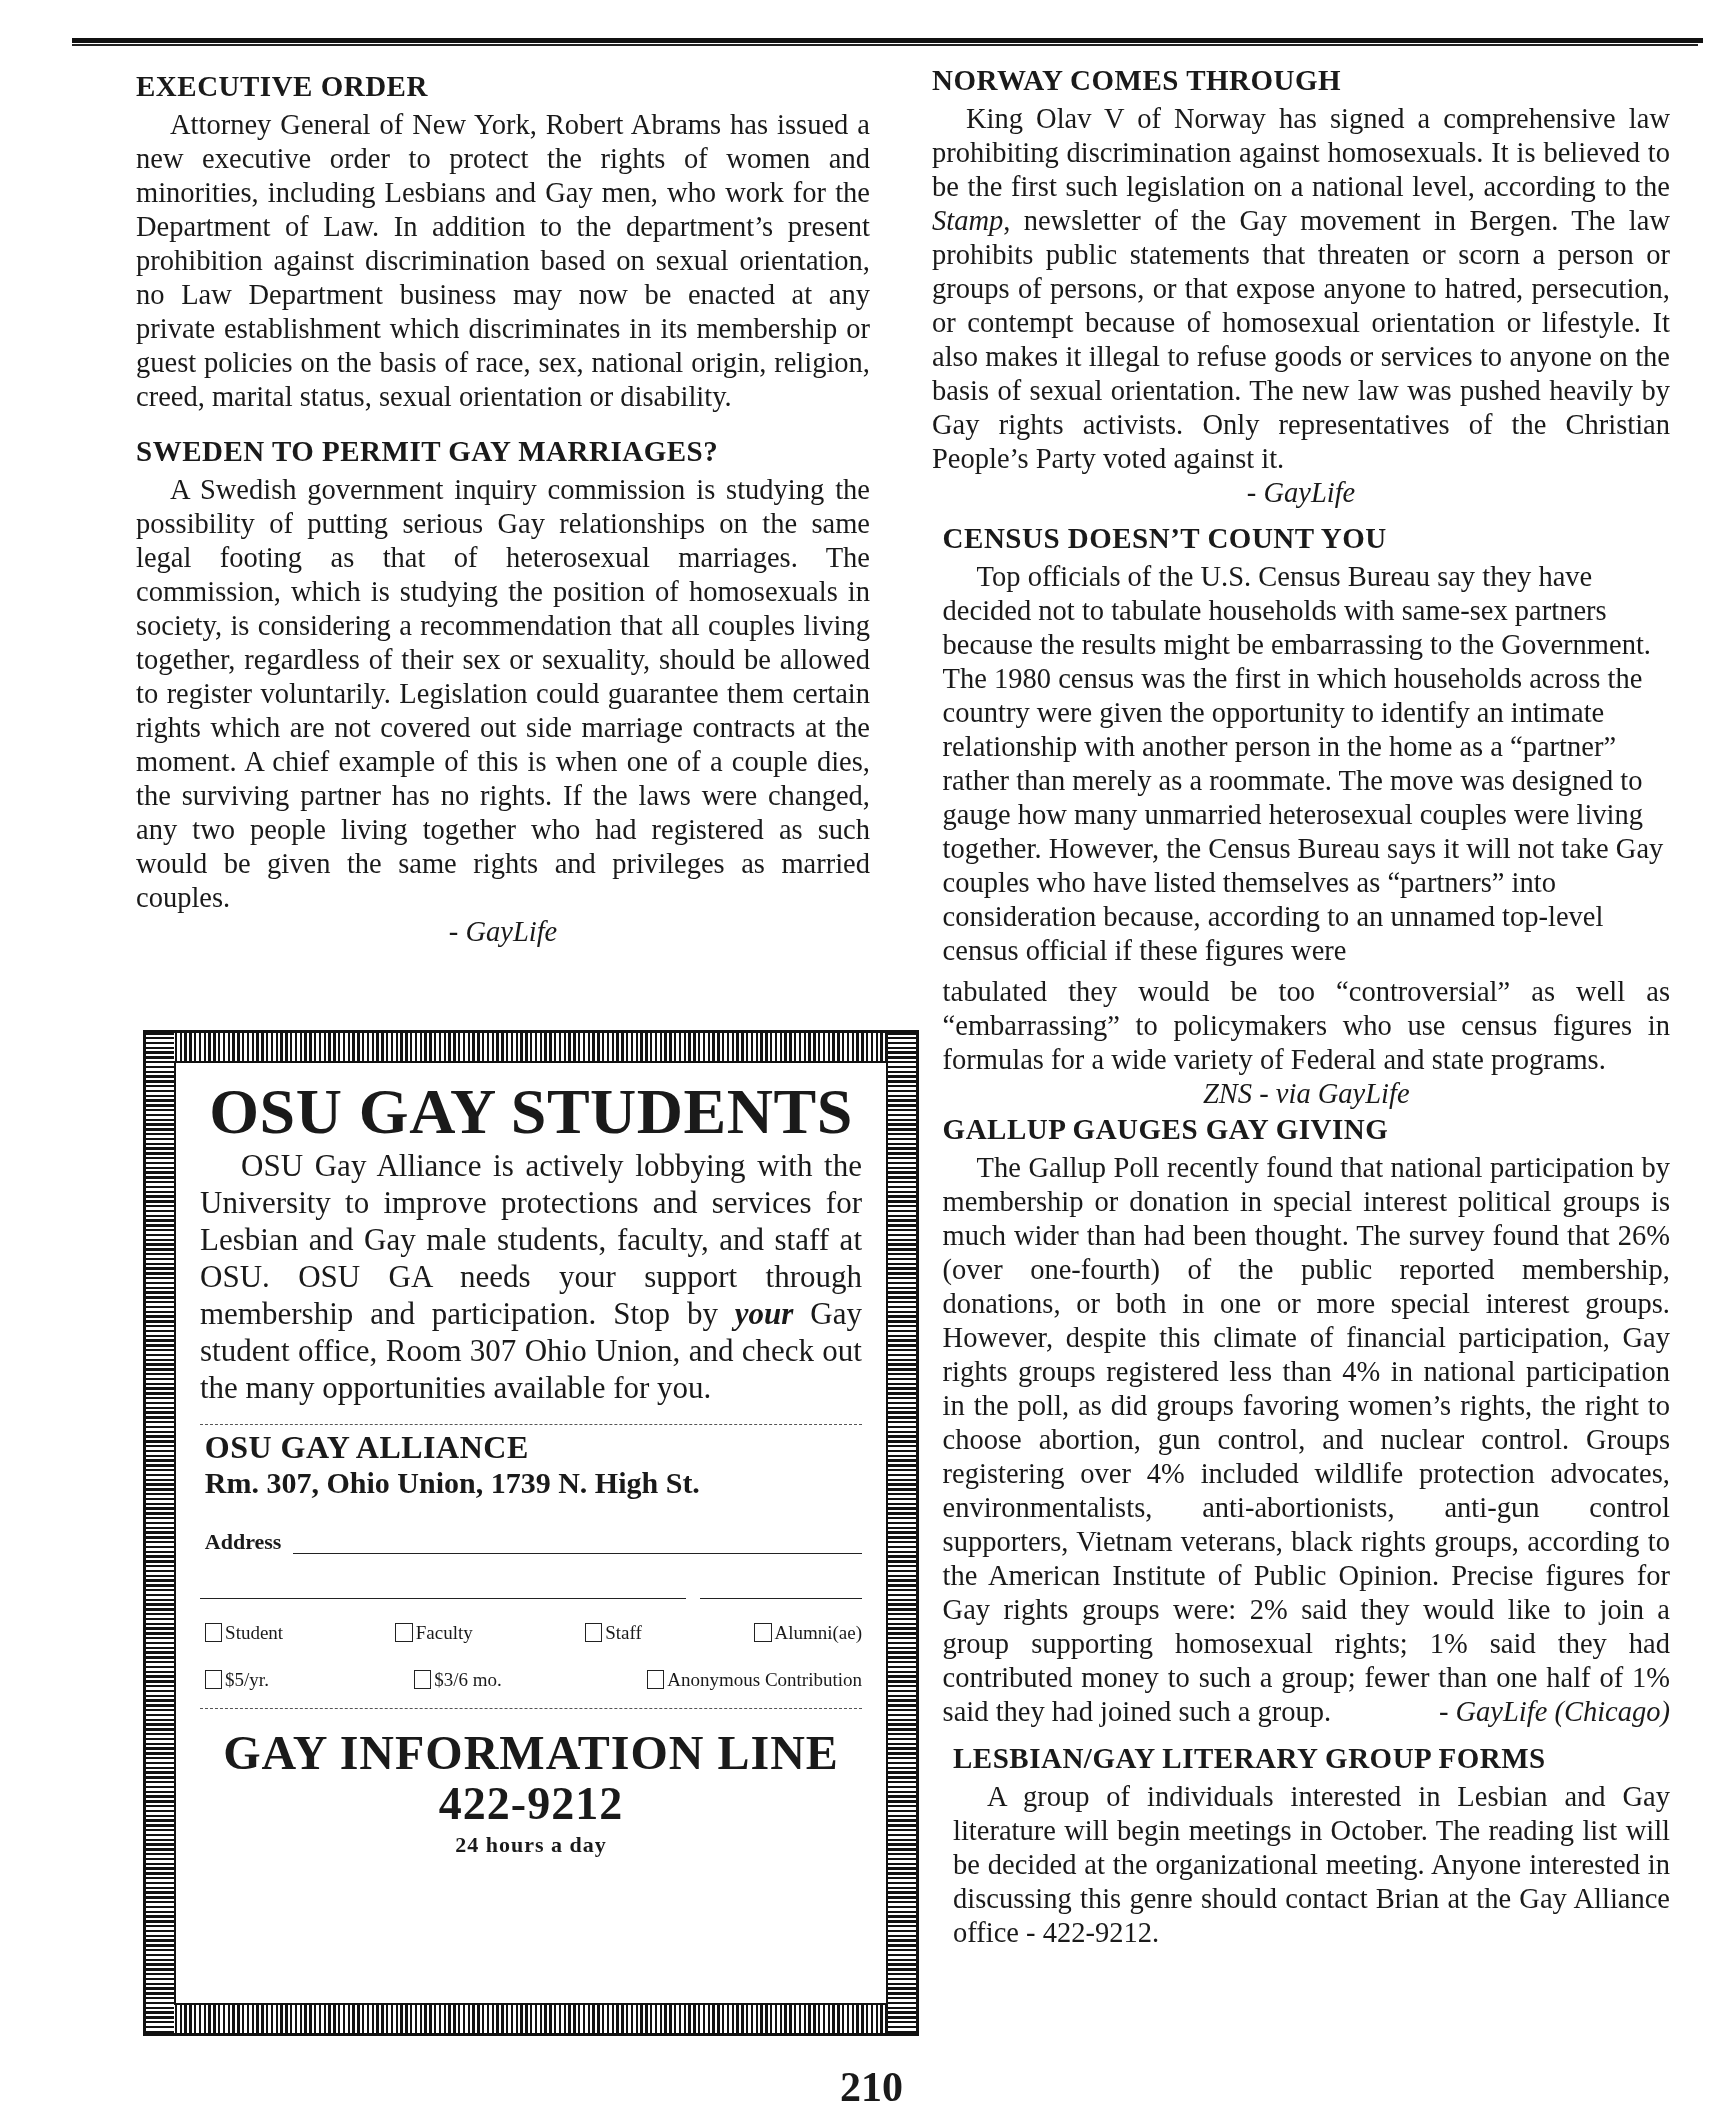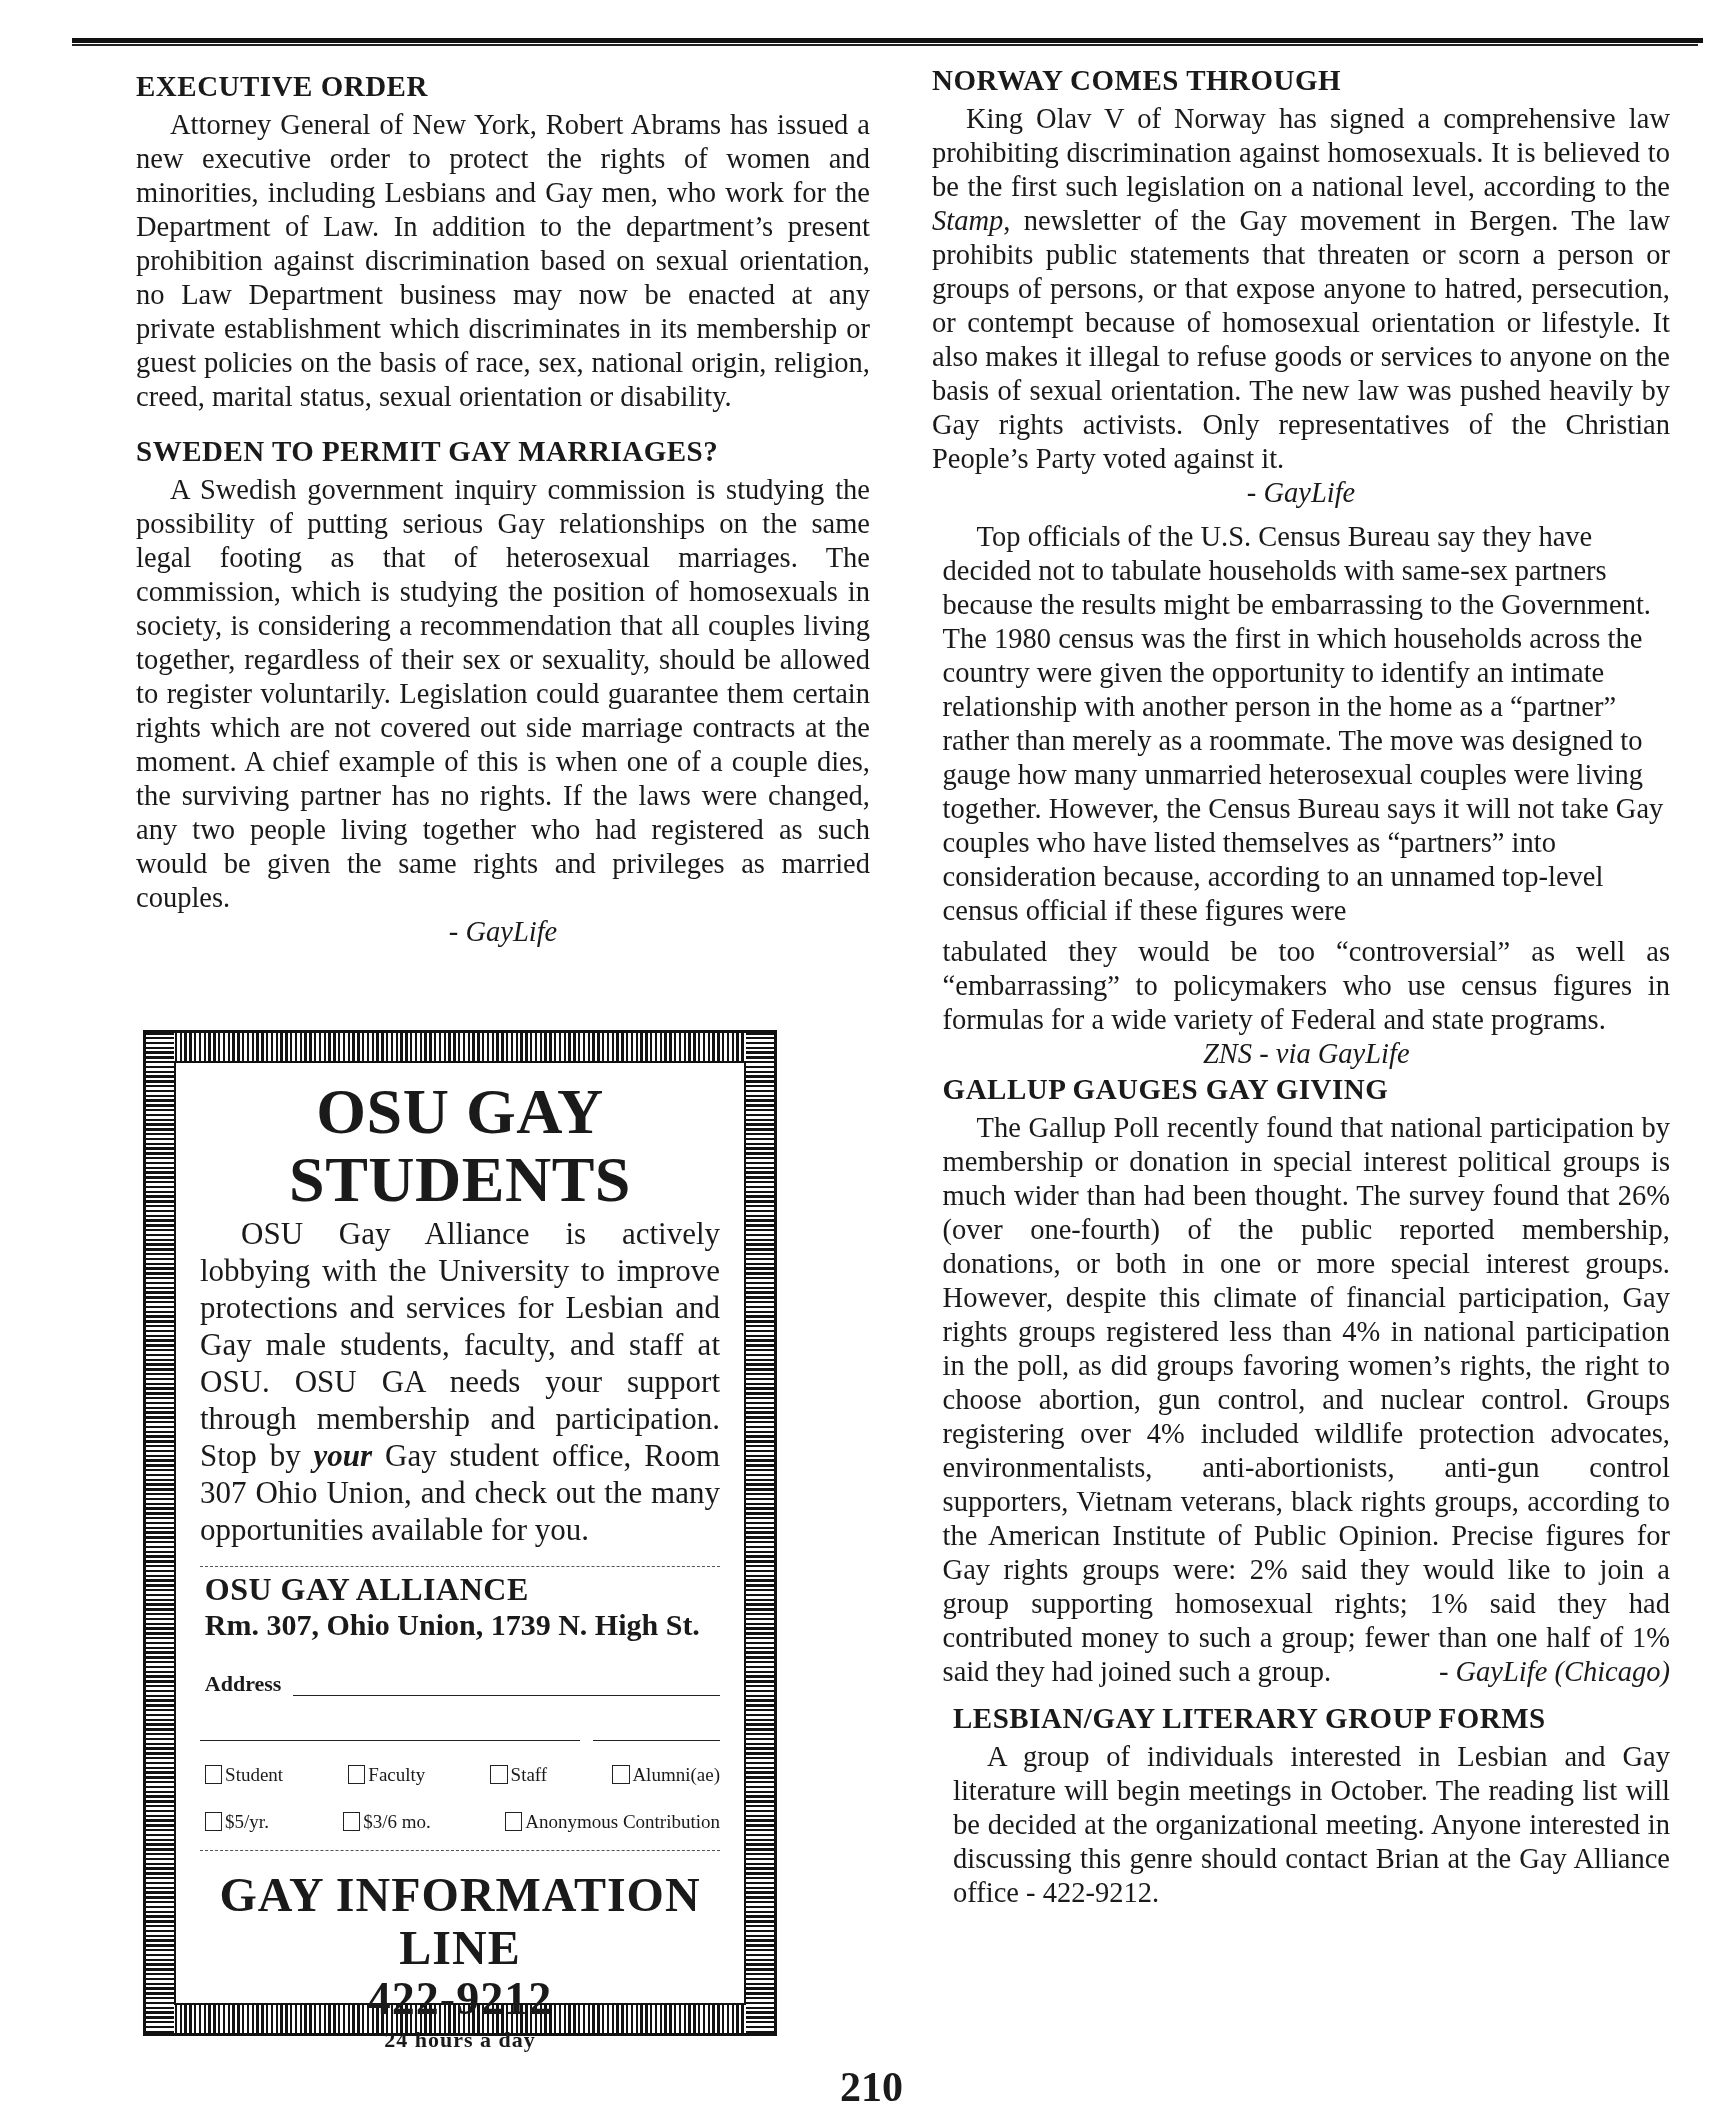--- a/index.html
+++ b/index.html
@@ -11,21 +11,21 @@
   .col-left { left:136px; top:68px; width:734px; }
   .col-right { left:932px; top:62px; width:738px; }
   .article { margin:0; }
   .headline { font-weight:bold; font-size:29px; letter-spacing:0.5px; line-height:36px; margin:0 0 3.9px 0; }
   .body-text { font-size:28.5px; line-height:34px; text-align:justify; text-indent:34px; margin:0; }
   .credit { font-style:italic; font-size:28.5px; line-height:34px; text-align:center; margin:0; }
   .credit-inline { font-style:italic; float:right; }
   .gap-md { height:19.3px; }
   .gap-sm { height:10.6px; }
   
-  .ad { position:absolute; left:143px; top:1030px; width:634px; height:1006px; box-sizing:border-box;
+  .ad { position:absolute; left:143px; top:1030px; width:776px; height:1006px; box-sizing:border-box;
         border:3.9px solid #111; }
   .ad-frame { position:absolute; inset:0; box-sizing:border-box;
         background:
           repeating-linear-gradient(0deg, #111 0 2.4px, #fff 2.4px 4.8px) left/28px 100% no-repeat,
           repeating-linear-gradient(0deg, #111 0 2.4px, #fff 2.4px 4.8px) right/28px 100% no-repeat,
           repeating-linear-gradient(90deg, #111 0 2.4px, #fff 2.4px 4.8px) top/100% 28px no-repeat,
           repeating-linear-gradient(90deg, #111 0 2.4px, #fff 2.4px 4.8px) bottom/100% 28px no-repeat; }
   .ad-inner { position:absolute; left:28px; top:28px; right:28px; bottom:28px; background:#fff;
         border:2.9px solid #111; box-sizing:border-box; padding:14.5px 24px 0 24px; }
   .ad-title { font-weight:bold; font-size:64px; line-height:68px; text-align:center; margin:0; letter-spacing:0.5px; }
@@ -124,20 +124,21 @@
 </div>
 
 <div class="col col-right">
   <div class="article">
     <h2 class="headline">NORWAY COMES THROUGH</h2>
     <p class="body-text"><span>King Olav V of Norway has signed a comprehensive law prohibiting discrimination against homosexuals. It is believed to be the first such legislation on a national level, according to the </span><i>Stamp</i><span>, newsletter of the Gay movement in Bergen. The law prohibits public statements that threaten or scorn a person or groups of persons, or that expose anyone to hatred, persecution, or contempt because of homosexual orientation or lifestyle. It also makes it illegal to refuse goods or services to anyone on the basis of sexual orientation. The new law was pushed heavily by Gay rights activists. Only representatives of the Christian People’s Party voted against it.</span></p>
     <p class="credit">- GayLife</p>
   </div>
   <div class="gap-sm"></div>
   <div class="article" style="padding-left:10.6px;">
+    <h2 class="headline">CENSUS DOESN’T COUNT YOU</h2>
     <p class="body-text" style="text-align:left;">Top officials of the U.S. Census Bureau say they have decided not to tabulate households with same-sex partners because the results might be embarrassing to the Government. The 1980 census was the first in which households across the country were given the opportunity to identify an intimate relationship with another person in the home as a “partner” rather than merely as a roommate. The move was designed to gauge how many unmarried heterosexual couples were living together. However, the Census Bureau says it will not take Gay couples who have listed themselves as “partners” into consideration because, according to an unnamed top-level census official if these figures were</p>
     <p class="body-text" style="text-indent:0; margin-top:6.8px;">tabulated they would be too “controversial” as well as “embarrassing” to policymakers who use census figures in formulas for a wide variety of Federal and state programs.</p>
     <p class="credit">ZNS - via GayLife</p>
   </div>
   <div class="article" style="padding-left:10.6px;">
     <h2 class="headline">GALLUP GAUGES GAY GIVING</h2>
     <p class="body-text"><span>The Gallup Poll recently found that national participation by membership or donation in special interest political groups is much wider than had been thought. The survey found that 26% (over one-fourth) of the public reported membership, donations, or both in one or more special interest groups. However, despite this climate of financial participation, Gay rights groups registered less than 4% in national participation in the poll, as did groups favoring women’s rights, the right to choose abortion, gun control, and nuclear control. Groups registering over 4% included wildlife protection advocates, environmentalists, anti-abortionists, anti-gun control supporters, Vietnam veterans, black rights groups, according to the American Institute of Public Opinion. Precise figures for Gay rights groups were: 2% said they would like to join a group supporting homosexual rights; 1% said they had contributed money to such a group; fewer than one half of 1% said they had joined such a group.</span><span class="credit-inline">- GayLife (Chicago)</span></p>
   </div>
   <div class="gap-sm"></div>
   <div class="article" style="padding-left:21px;">

